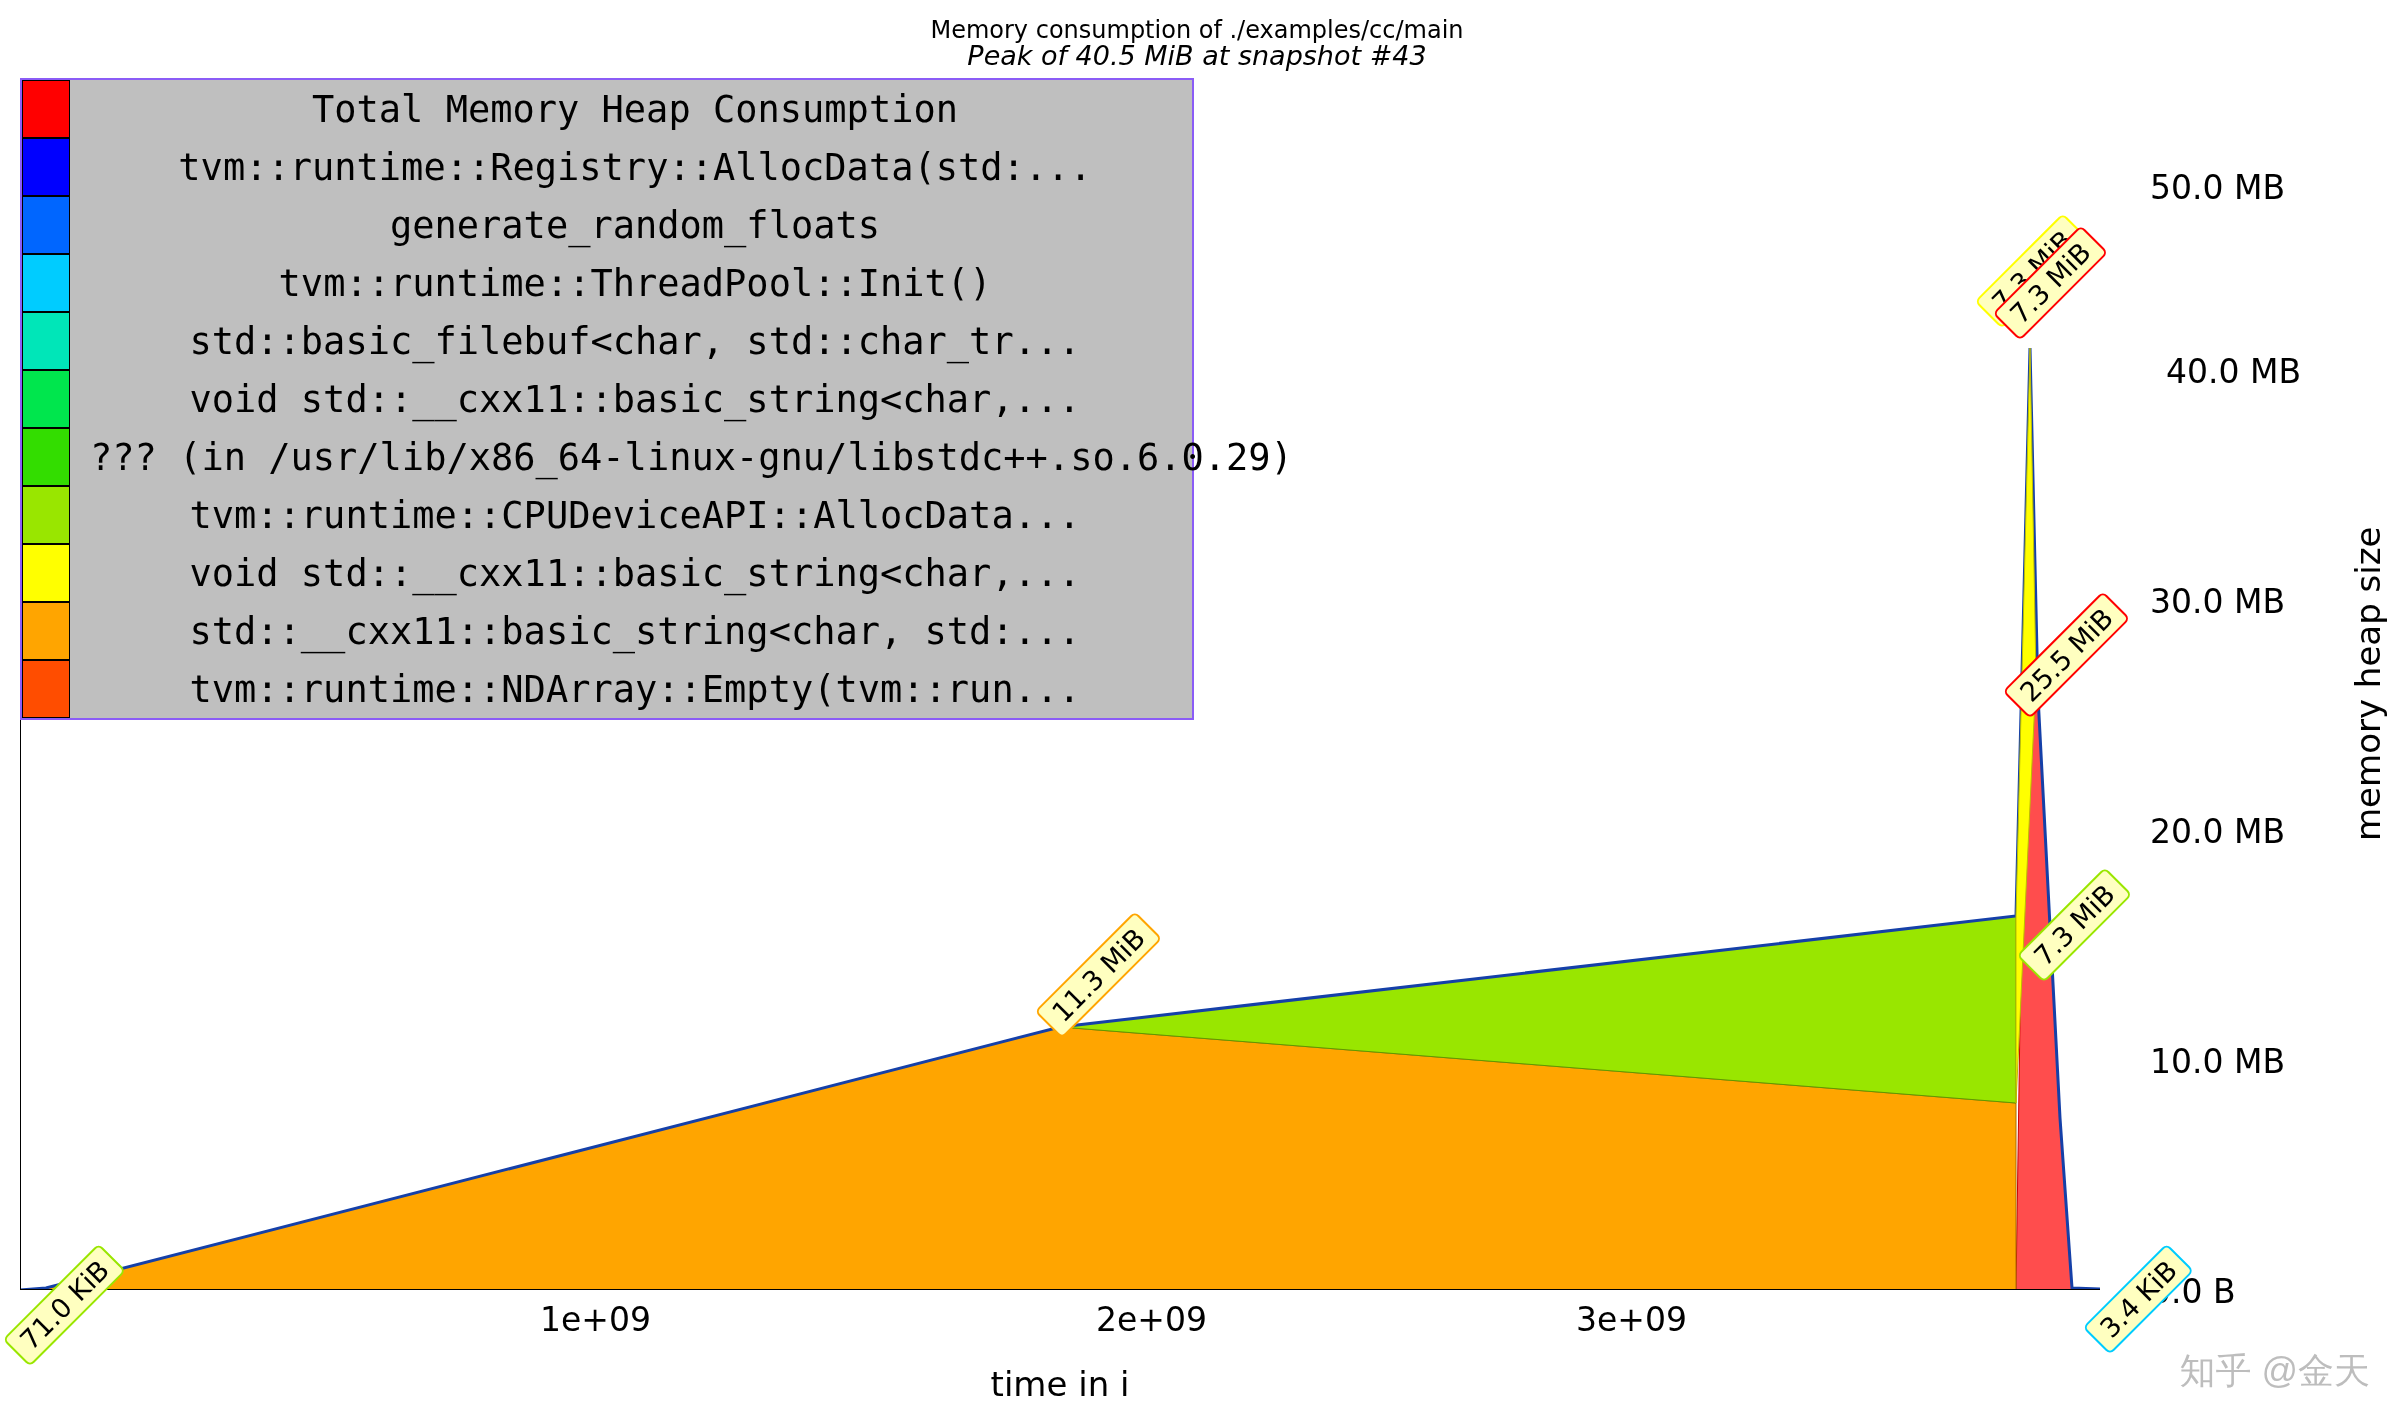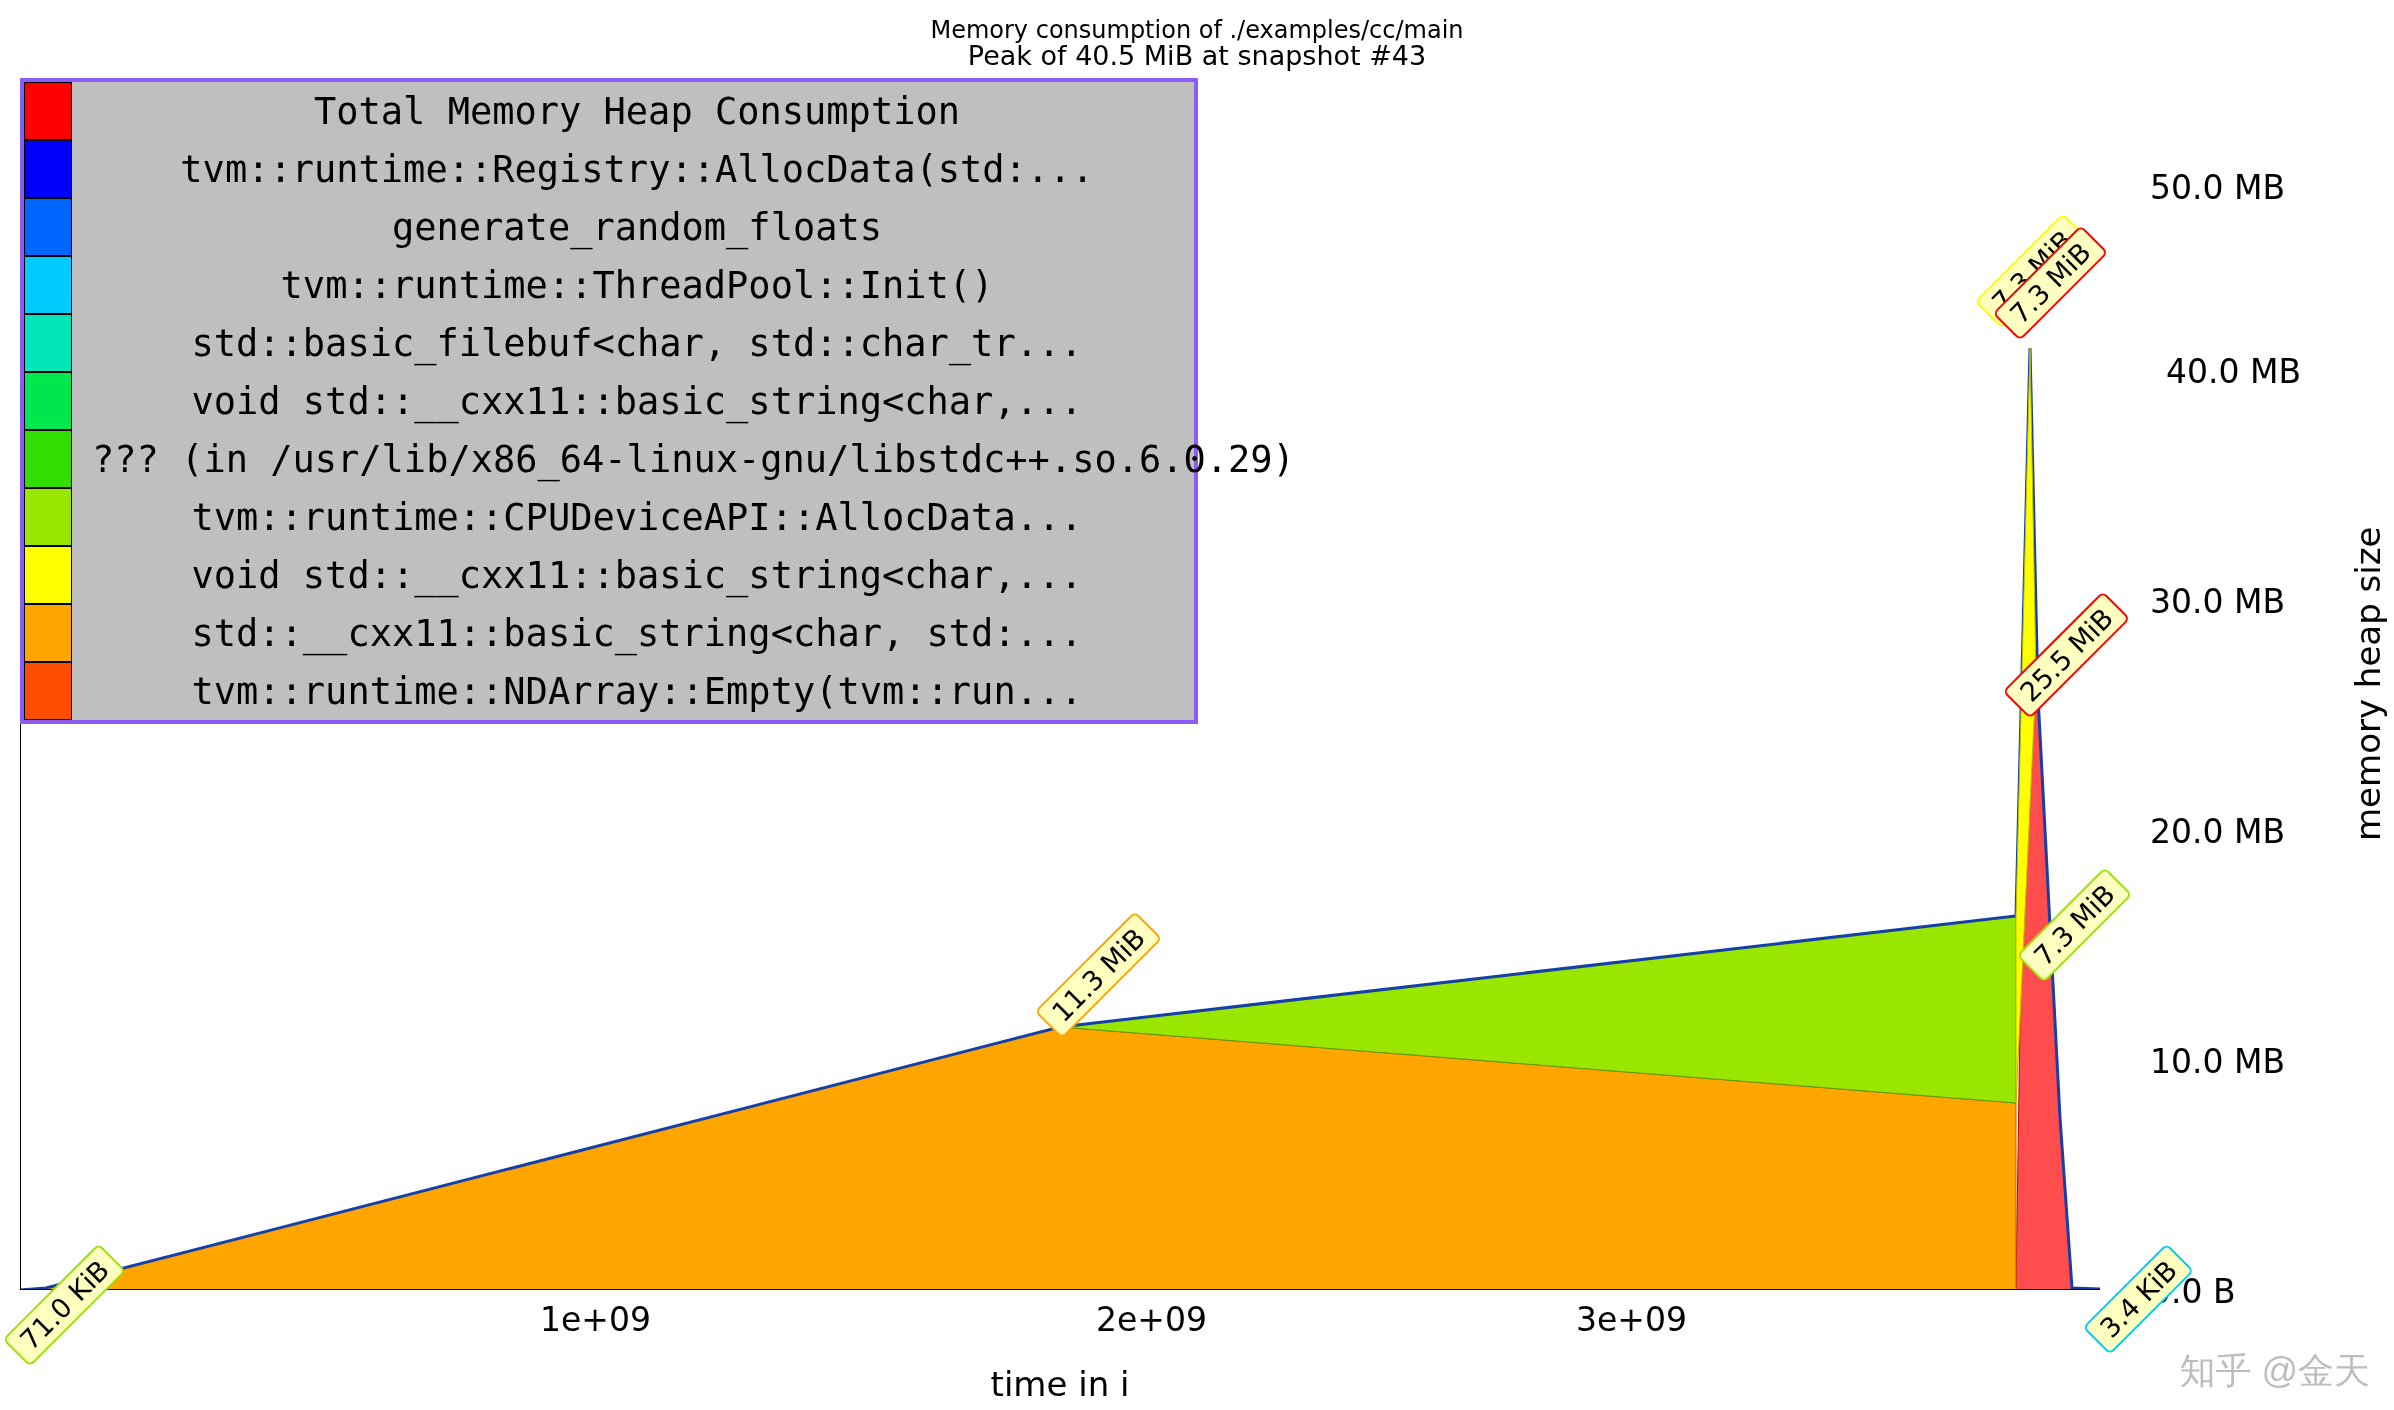--- a/index.html
+++ b/index.html
@@ -10,34 +10,34 @@
     background: #ffffff;
     font-family: "DejaVu Sans", "Liberation Sans", Arial, sans-serif;
     overflow: hidden;
   }
   .wrap {
     position: relative;
     width: 2394px;
     height: 1410px;
   }
   .title      { position:absolute; left:0; right:0; top:16px;  text-align:center; font-weight:400; font-size:24px; color:#000; }
-  .subtitle   { position:absolute; left:0; right:0; top:40px; text-align:center; font-size:27px; color:#000; }
+  .subtitle   { position:absolute; left:0; right:0; top:40px; text-align:center; font-style:italic; font-size:27px; color:#000; }
   .plot       { position:absolute; left:20px; top:78px; width:2080px; height:1212px; }
   .plot-svg   { width:100%; height:100%; display:block; }
   .xlabel     { position:absolute; left:20px; width:2080px; top:1364px; text-align:center; font-size:34px; color:#000; }
   .ylabel     { position:absolute; right:6px; top:78px; height:1212px; width:40px;
                 writing-mode:vertical-rl; transform:rotate(180deg);
                 display:flex; align-items:center; justify-content:center;
                 font-size:34px; color:#000; }
   .yticks .tick { position:absolute; font-size:33px; color:#000; }
   .yticks .tick { left:2150px; }
   .xticks .tick { position:absolute; font-size:33px; color:#000; top:1300px; }
   .legend {
     position:absolute; left:20px; top:78px;
-    background:#bfbfbf; border:4px solid #8b5cf6;
+    background:#bfbfbf; border:2px solid #8b5cf6;
     padding:0; line-height:1.0;
   }
   .legend-row { display:flex; align-items:center; height:58px; }
   .legend-swatch { width:48px; height:58px; border:1px solid #000; box-sizing:border-box; }
   .legend-label  { font-family:"DejaVu Sans Mono","Liberation Mono",monospace; font-size:37px; color:#000;
                    padding:0 12px 0 20px; white-space:pre; width:1090px; text-align:center; }
   .annot {
     position:absolute; font-size:27px; color:#000;
     border:2px solid; border-radius:6px; background:#ffffc0;
     padding:2px 10px; transform-origin:left bottom;

